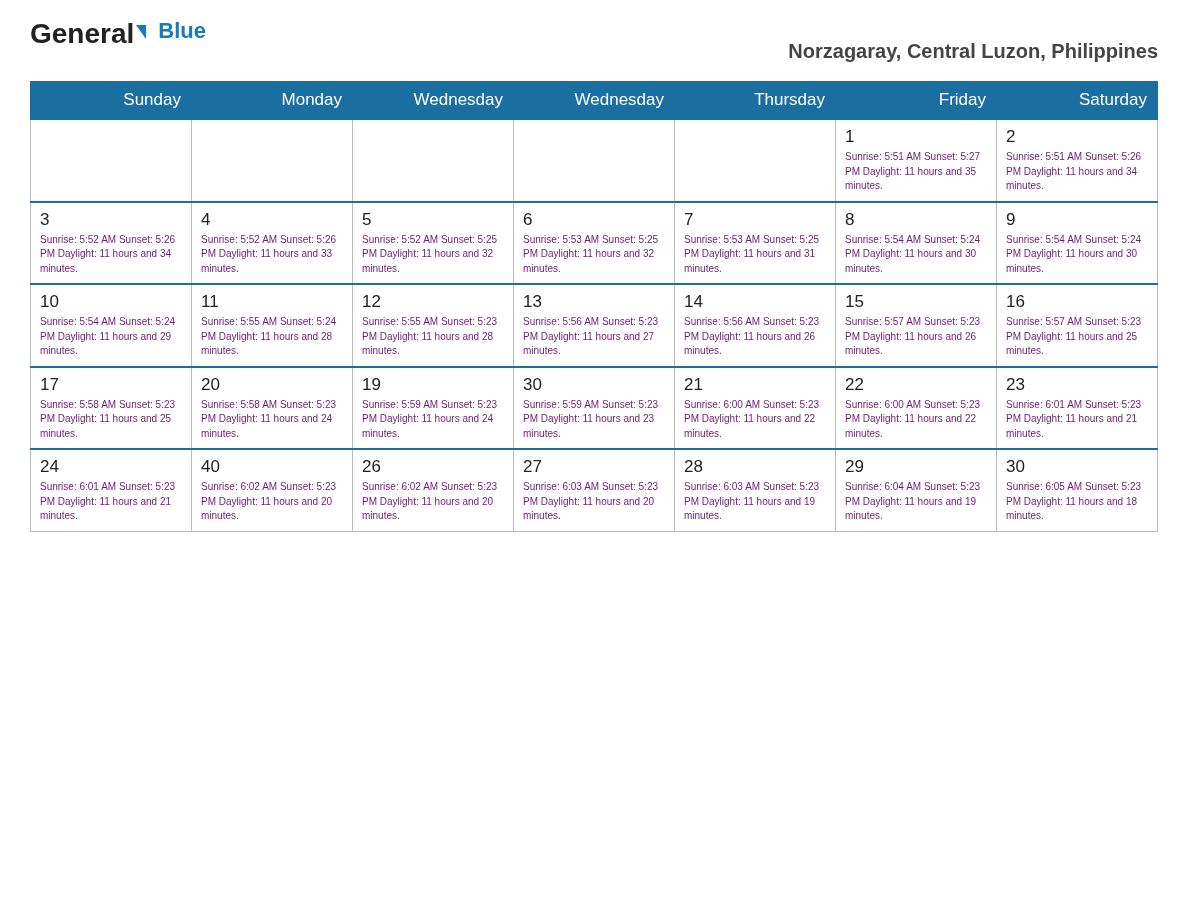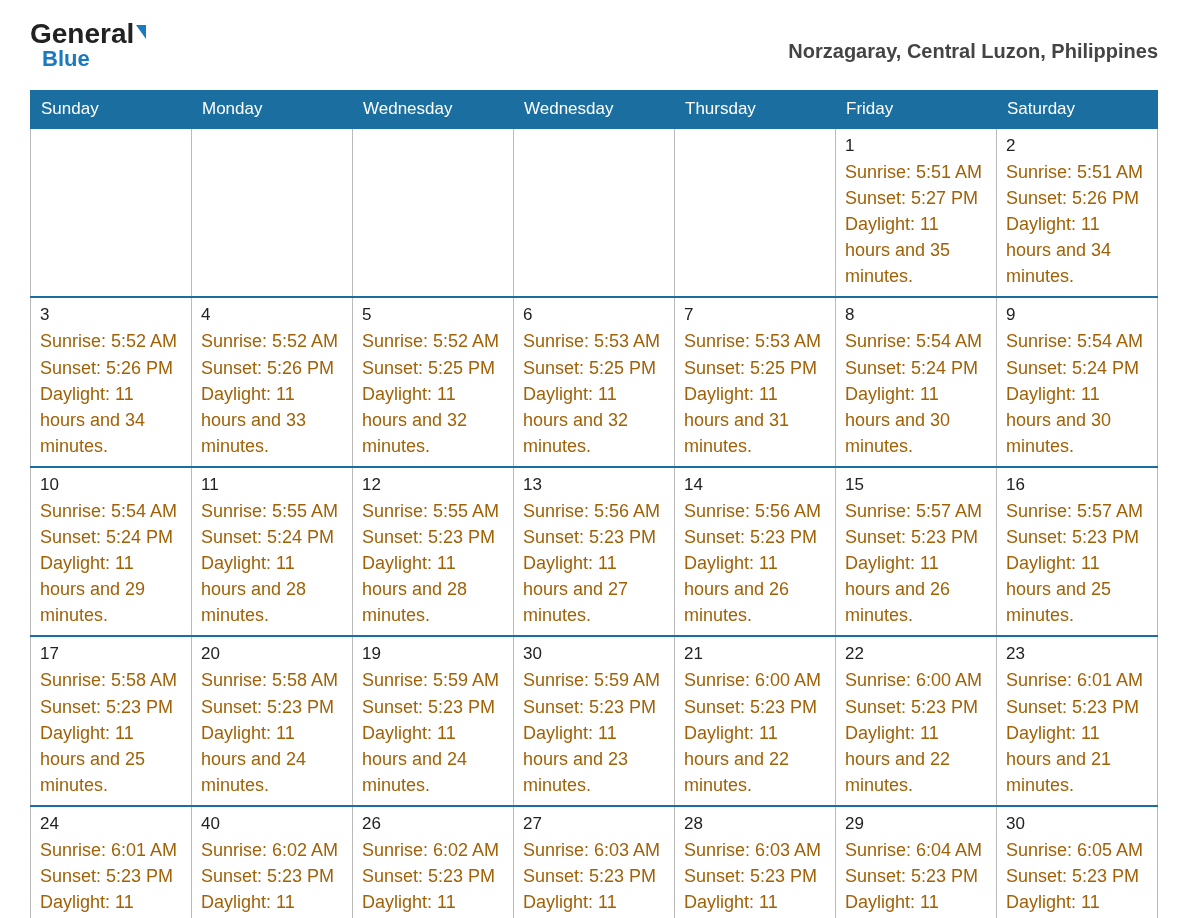--- a/index.html
+++ b/index.html
@@ -64,21 +64,21 @@
       width: 100%;
       border-collapse: collapse;
       border: 1px solid #999;
     }
     .calendar th {
       background-color: #1a6fa0;
       color: #fff;
       font-size: 17px;
       font-weight: normal;
       padding: 8px 10px;
-      text-align: left;
+      text-align: right;
       border: 1px solid #1a6fa0;
     }
     .calendar td {
       vertical-align: top;
       padding: 7px 9px;
       border: 1px solid #bbb;
       width: 14.28%;
       min-height: 100px;
       font-size: 13px;
       color: #333;
@@ -91,34 +91,34 @@
       border-top: 2px solid #1a6fa0;
     }
     .day-number {
       font-size: 17px;
       color: #222;
       font-weight: normal;
       margin-bottom: 3px;
       display: block;
     }
     .day-info {
-      font-size: 18px;
-      color: #a16207;
+      font-size: 10px;
+      color: #701a75;
       line-height: 1.45;
     }
     .empty-cell {
       background: #fff;
     }
     .logo-wrap {
       display: flex;
       align-items: center;
     }
     .logo-text-wrap {
       display: flex;
-      flex-direction: column;
+      flex-direction: row;
     }
     .logo-row1 {
       display: flex;
       align-items: center;
     }
   </style>
 </head>
 <body>
 
 <div class="header">

